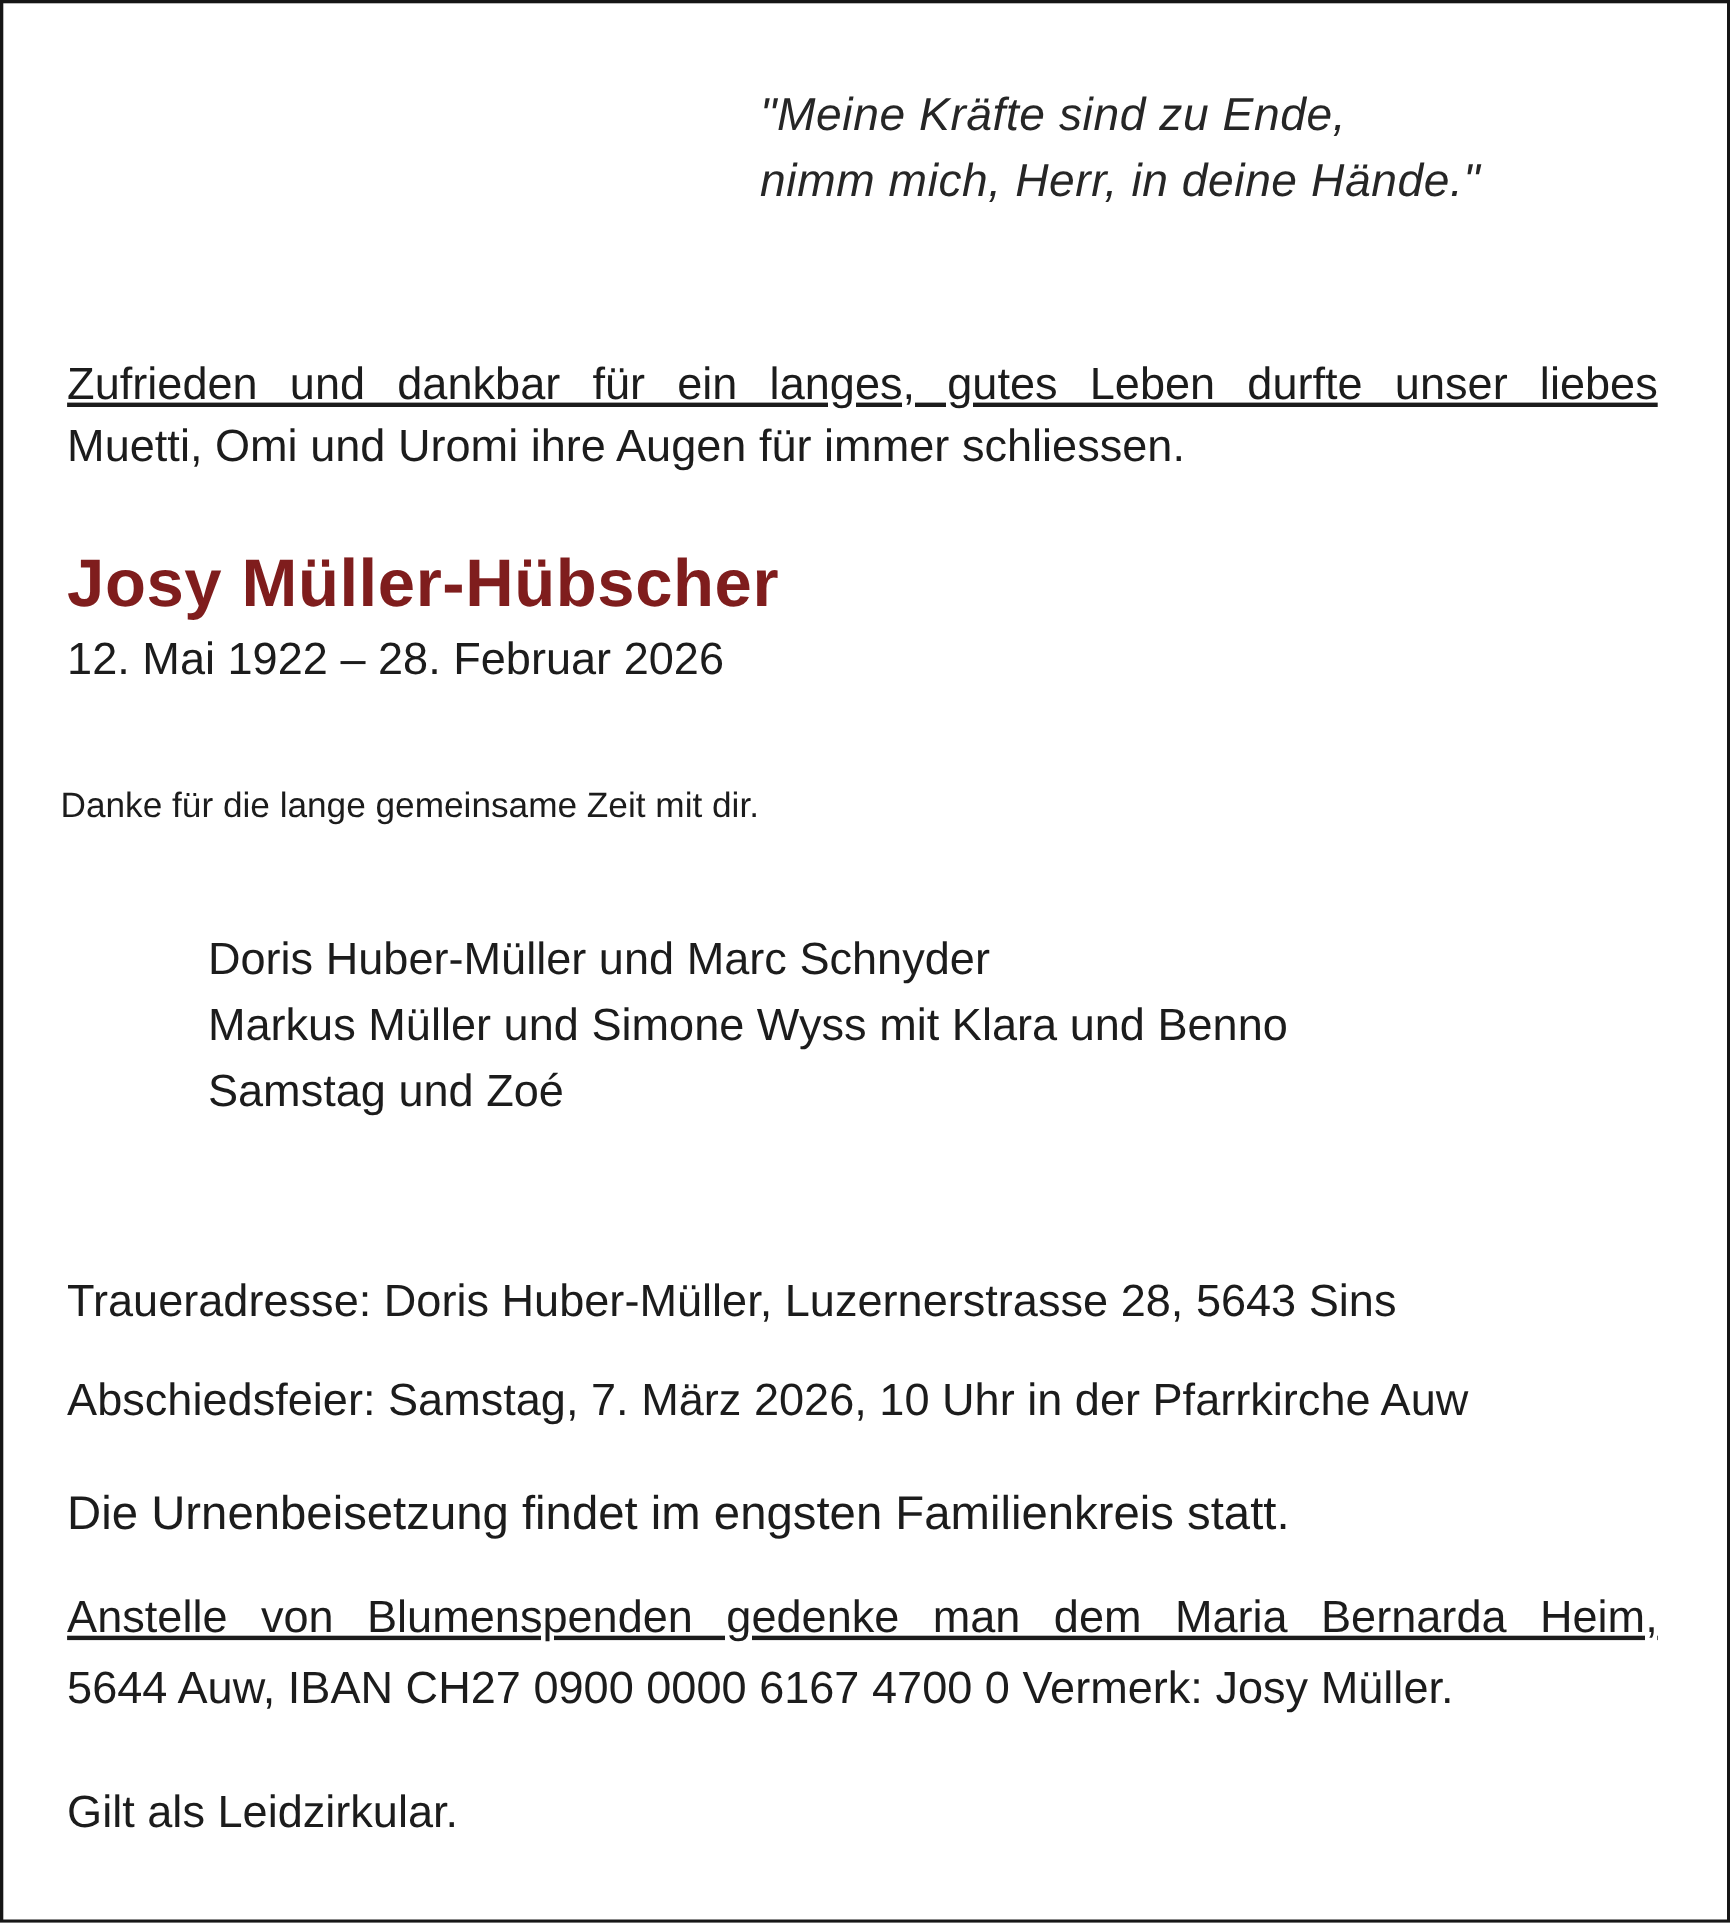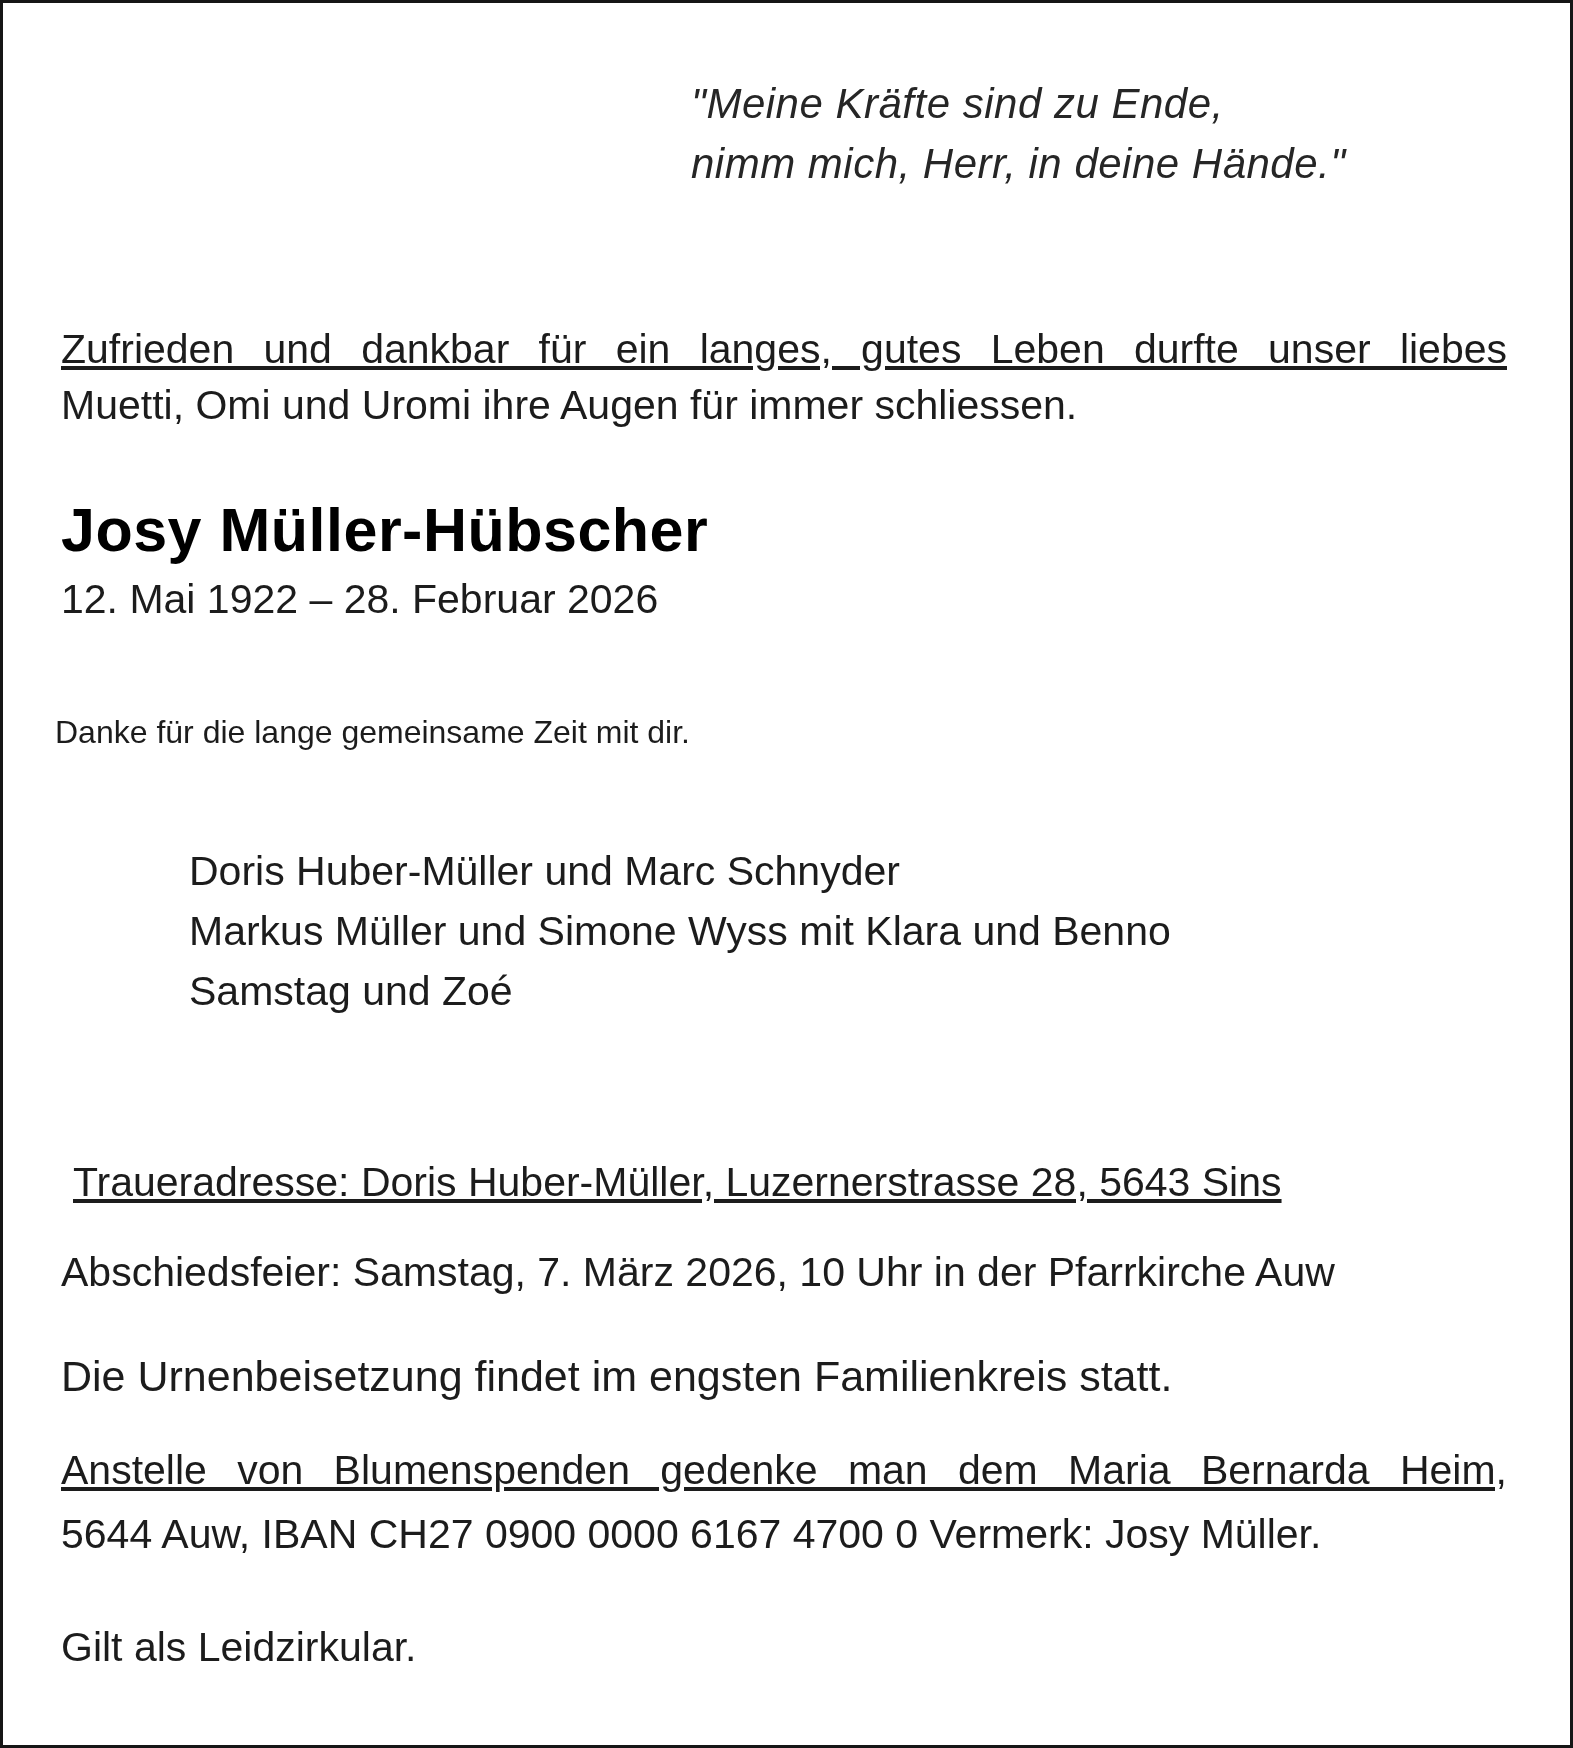--- a/index.html
+++ b/index.html
@@ -43,21 +43,21 @@
     text-decoration: underline;
   }
 
   .name {
     left: 58px;
     top: 494px;
     font-size: 61px;
     line-height: 66px;
     font-weight: bold;
     letter-spacing: 0.5px;
-    color: #000000;
+    color: #7f1d1d;
   }
 
   .dates {
     left: 58px;
     top: 568px;
     font-size: 41px;
     line-height: 56px;
   }
 
   .thanks {
@@ -69,21 +69,21 @@
 
   .family {
     left: 186px;
     top: 811px;
     font-size: 41px;
     line-height: 60px;
     margin-top: 27px;
   }
   .family-line { display: block; }
 
-  .address   { left: 70px; top: 1151px; font-size: 41px; line-height: 56px; text-decoration: underline; }
+  .address   { left: 58px; top: 1151px; font-size: 41px; line-height: 56px; }
   .farewell  { left: 58px; top: 1241px; font-size: 41px; line-height: 56px; }
   .urn       { left: 58px; top: 1345px; font-size: 43px; line-height: 56px; }
 
   .donations {
     left: 58px;
     top: 1435px;
     width: 1446px;
     font-size: 41px;
     line-height: 64px;
   }

